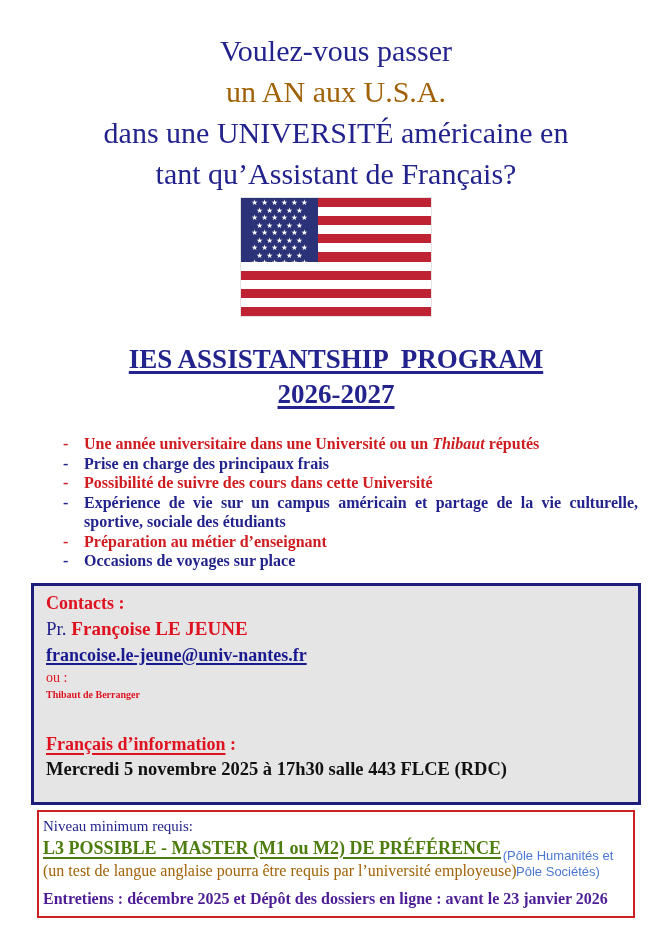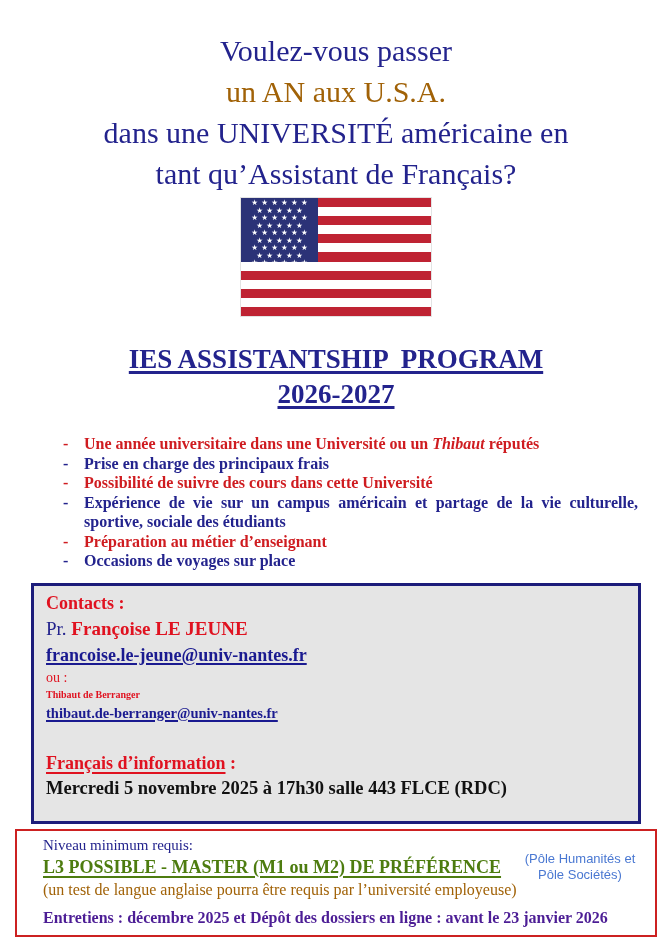--- a/index.html
+++ b/index.html
@@ -69,30 +69,30 @@
   .c-name2{color:#e01220;font-weight:bold;font-size:10px;line-height:18px;}
   .c-email2{font-size:14.5px;line-height:19px;}
   .c-spacer{height:28px;}
   .c-meeting{font-size:18px;line-height:25px;color:#e01220;font-weight:bold;}
   .u-red{text-decoration:underline;text-decoration-thickness:2px;text-underline-offset:3px;}
   .c-date{font-size:18.5px;line-height:25px;color:#111111;font-weight:bold;}
 
   
   .req-box{
     width:586px;margin:5px auto 0;border:2px solid #cc2121;
-    padding:5px 26px 8px;position:relative;box-sizing:content-box;background:#fff;
+    padding:5px 4px 8px;position:relative;box-sizing:content-box;background:#fff;
   }
   .r-label{font-size:15px;color:#23238d;line-height:19px;}
   .r-level{
     font-size:18px;font-weight:bold;color:#4d7c0f;line-height:24px;white-space:nowrap;
   }
   .r-level .u-navy{text-decoration-thickness:2px;}
   .r-test{font-size:16px;color:#a16207;line-height:21px;white-space:nowrap;}
   .r-pole{
-    position:absolute;right:6px;top:20px;width:138px;text-align:center;
+    position:absolute;right:6px;top:36px;width:138px;text-align:center;
     color:#4a78d2;font-family:"Liberation Sans",sans-serif;
     font-size:13px;line-height:16px;
   }
   .r-deadline{margin-top:9px;font-size:16px;font-weight:bold;color:#4c1d95;white-space:nowrap;}
 </style>
 </head>
 <body>
 
 <div class="page">
 
@@ -149,21 +149,20 @@
       <span class="text">Occasions de voyages sur place</span>
     </div>
   </div>
 
   <div class="contacts-box">
     <div class="c-heading">Contacts :</div>
     <div class="c-name1"><span class="pr">Pr. </span><span class="nm">Françoise LE JEUNE</span></div>
     <div class="c-email1"><span class="email-link">francoise.le-jeune@univ-nantes.fr</span></div>
     <div class="c-or">ou :</div>
     <div class="c-name2">Thibaut de Berranger</div>
-    <div class="c-email2"><span class="email-link">thibaut.de-berranger@univ-nantes.fr</span></div>
     <div class="c-spacer"></div>
     <div class="c-meeting"><span class="u-red">Français d’information</span><span> :</span></div>
     <div class="c-date">Mercredi 5 novembre 2025 à 17h30 salle 443 FLCE (RDC)</div>
   </div>
 
   <div class="req-box">
     <div class="r-label">Niveau minimum requis:</div>
     <div class="r-level"><span class="u-navy">L3 POSSIBLE - MASTER (M1 ou M2) DE PRÉFÉRENCE</span></div>
     <div class="r-test">(un test de langue anglaise pourra être requis par l’université employeuse)</div>
     <div class="r-pole">

